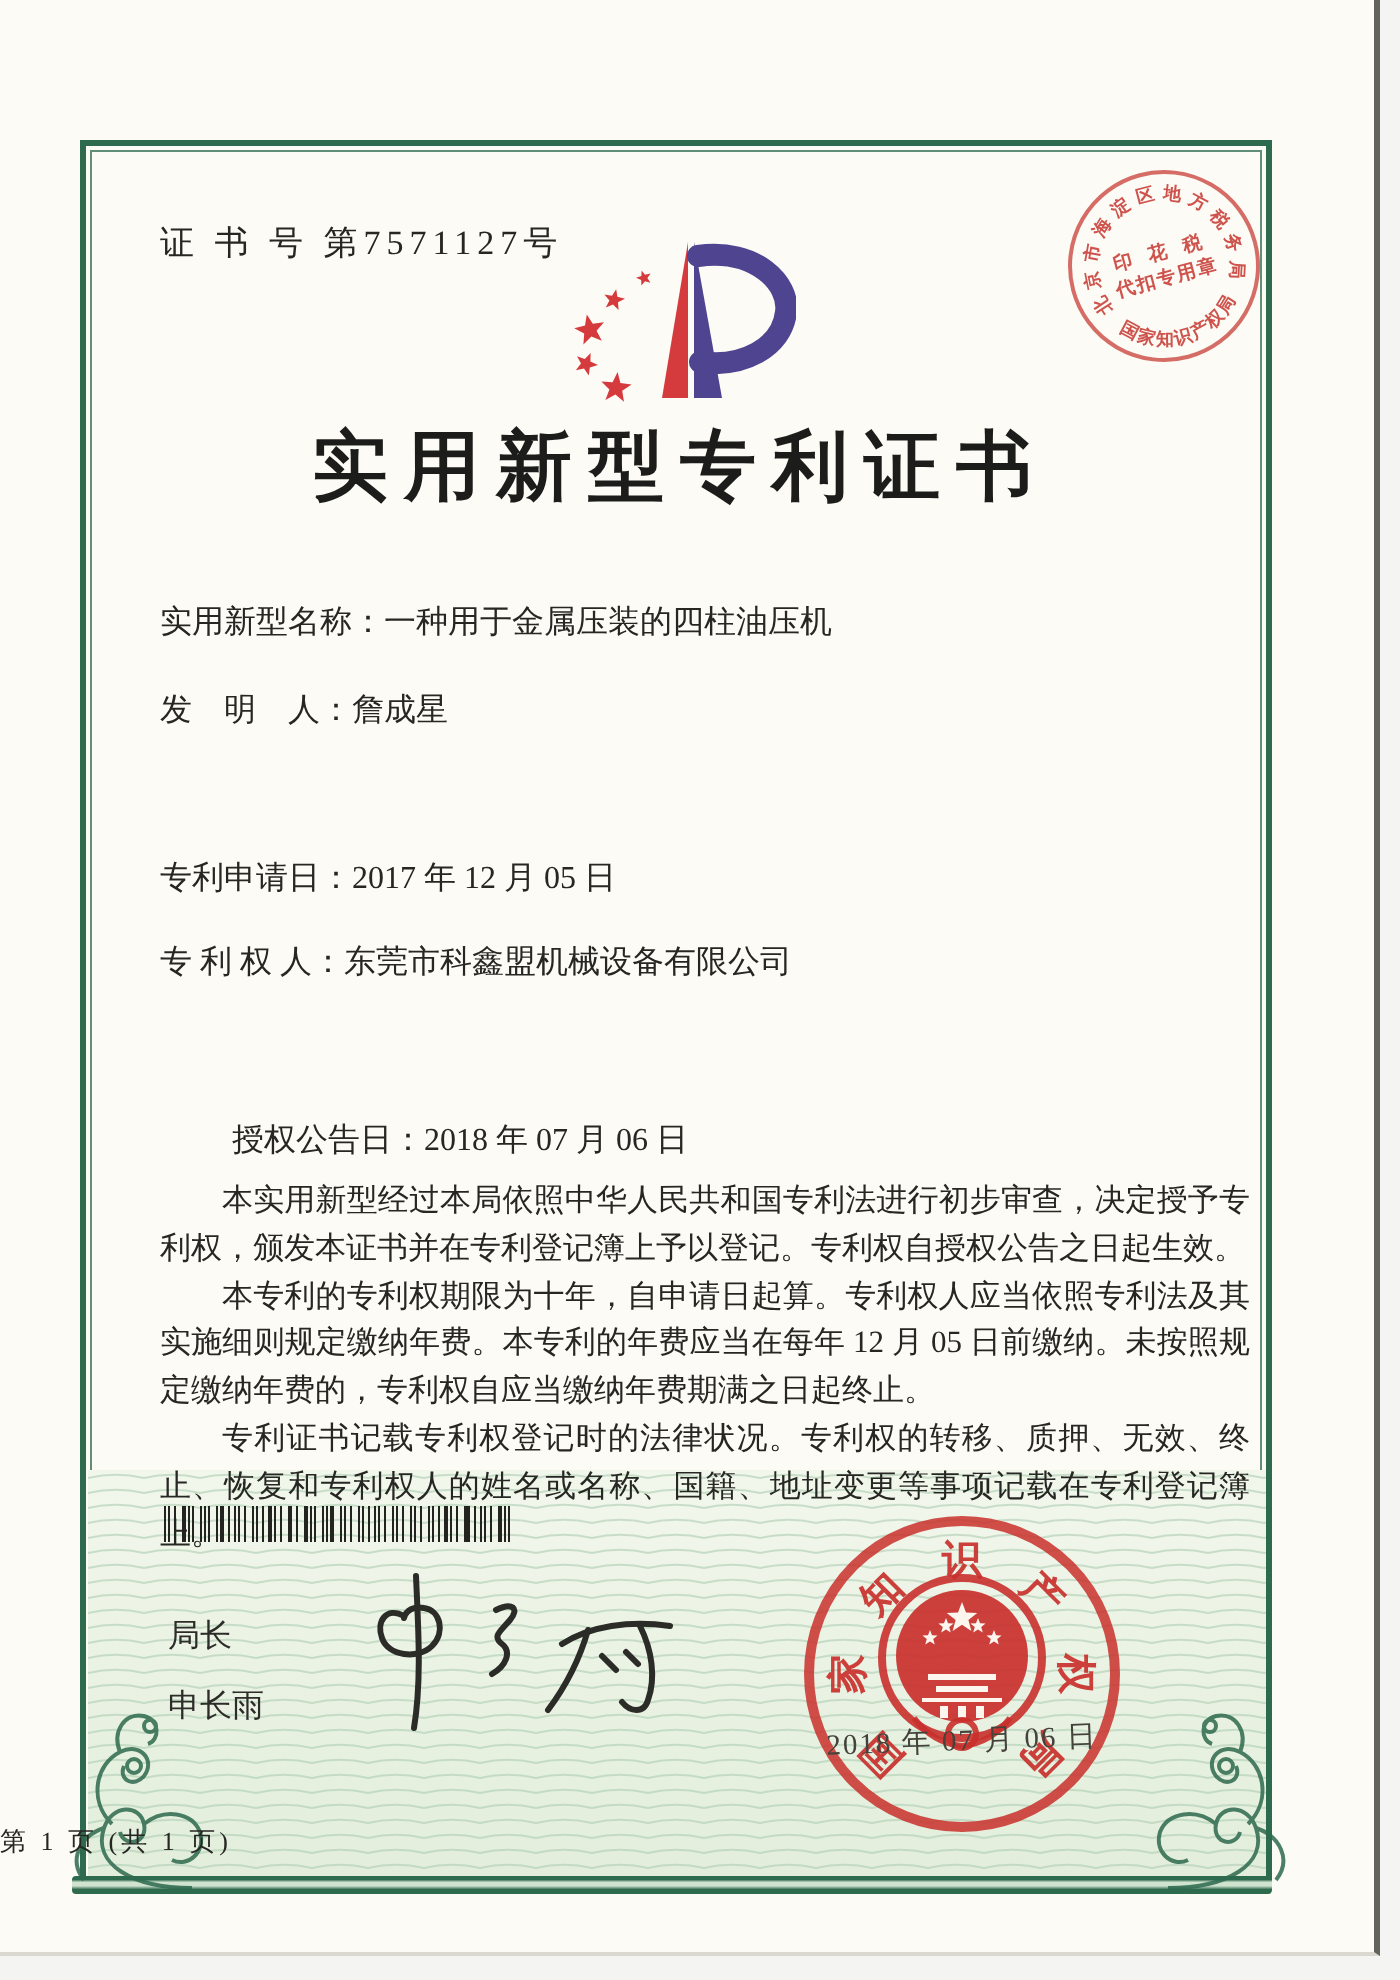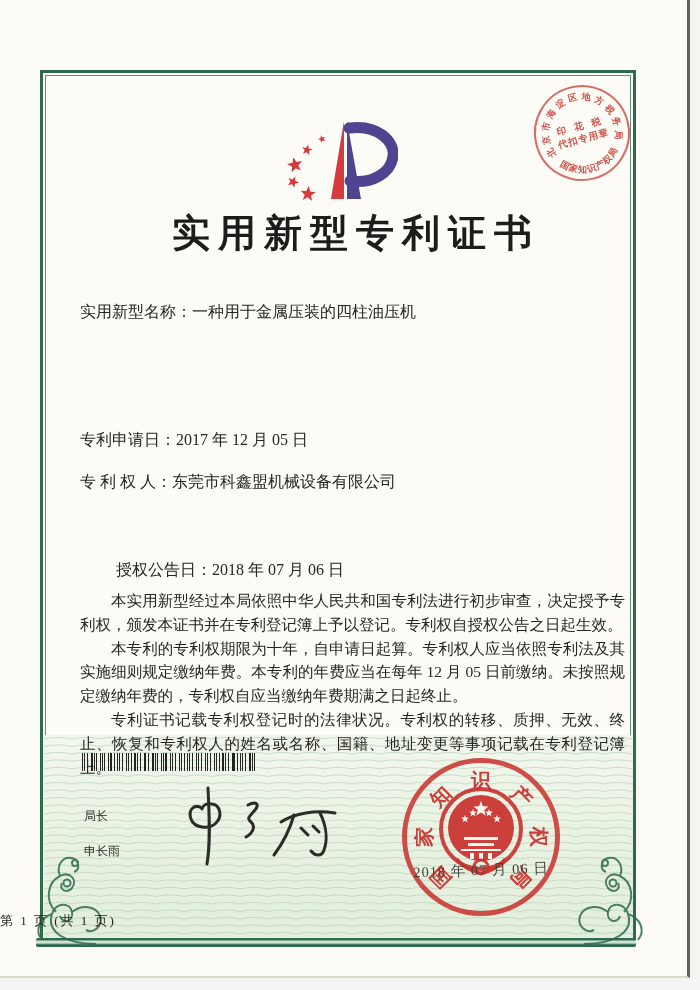--- a/index.html
+++ b/index.html
@@ -32,36 +32,36 @@
   .guilloche{position:absolute;left:44px;top:735px;width:589px;height:204px;
     background:linear-gradient(to bottom,#f2f7ec,#e2eedb);}
   .guilloche svg{position:absolute;left:0;top:0;}
   .corner-flourish{position:absolute;width:92px;height:100px;}
   .corner-flourish.left{left:26px;top:852px;}
   .corner-flourish.right{left:562px;top:852px;transform:scaleX(-1);}
   
   .cert-no{position:absolute;left:80px;top:110px;font-size:17px;letter-spacing:3px;}
   .logo{position:absolute;left:283px;top:116px;width:115px;height:90px;}
   .title{
-    position:absolute;left:16px;width:680px;top:208px;text-align:center;
+    position:absolute;left:0;width:680px;top:208px;text-align:center;
     font-size:38px;font-weight:bold;letter-spacing:8px;color:#1c1c1a;
   }
   
   .field{position:absolute;left:80px;font-size:16px;line-height:24px;}
   .field .lbl{display:inline-block;vertical-align:top;white-space:pre;}
   .field .val{display:inline-block;vertical-align:top;max-width:462px;}
   .field2{position:absolute;font-size:16px;white-space:nowrap;margin-left:36px;}
   
   .paras{position:absolute;left:80px;top:589px;width:545px;font-size:15.5px;
     line-height:23.8px;text-align:justify;}
   .paras p{margin:0;text-indent:2em;}
   
   .barcode{position:absolute;left:82px;top:753px;width:176px;height:18px;display:flex;align-items:stretch;}
   .barcode i{display:block;background:#23231f;height:100%;}
-  .signer{position:absolute;left:84px;font-size:12px;font-family:"Liberation Sans","DejaVu Sans",sans-serif;color:#2c2c28;}
+  .signer{position:absolute;left:84px;font-size:16px;font-family:"Liberation Sans","DejaVu Sans",sans-serif;color:#2c2c28;}
   .signer.t1{top:808px;}
   .signer.t2{top:843px;}
   .signature{position:absolute;left:175px;top:780px;}
   .footer{position:absolute;left:0;width:680px;top:912px;font-size:13px;letter-spacing:2px;}
   
   .stamp{border-radius:50%;position:absolute;}
   .stamp .arc-char{position:absolute;left:50%;top:50%;}
   .grant-seal{left:402px;top:758px;width:148px;height:148px;
     border:5px solid rgba(201,48,44,.85);}
   .grant-seal .arc-char{font-size:20px;font-weight:bold;color:rgba(201,48,44,.92);}
@@ -137,38 +137,42 @@
       <path d="M70,92 C40,92 20,80 26,62 C30,50 44,50 46,60 C48,70 36,72 34,64"></path>
       <path d="M30,60 C18,48 22,30 34,24 C44,19 52,28 46,36 C41,42 33,38 36,31"></path>
       <path d="M34,24 C30,14 36,4 46,6 C54,8 54,18 48,20"></path>
       <path d="M46,60 C56,52 70,54 74,64 C77,74 68,82 60,78"></path>
       <path d="M26,62 C14,66 8,78 16,88"></path>
       <circle cx="49" cy="11" r="3"></circle>
       <circle cx="41" cy="31" r="3.5"></circle>
     </g>
   </svg>
 
+  <div class="cert-no">证 书 号 第7571127号</div>
 
   <svg class="logo" viewBox="0 0 115 90">
     <polygon points="61,5 48,83 61,83" fill="#d53a3d"></polygon>
     <polygon points="64,5 64,83 78,83" fill="#4e4490"></polygon>
     <path d="M66,12 C95,8 112,26 110,40 C108,58 88,68 67,65" fill="none" stroke="#4e4490" stroke-width="11" stroke-linecap="round"></path>
     <g id="logo-stars" fill="#d53a3d">
         <polygon points="37.8,19.2 39.5,21.4 42.3,20.7 40.7,23.0 42.2,25.4 39.5,24.6 37.7,26.8 37.6,24.0 35.0,22.9 37.7,22.0"></polygon>
         <polygon points="25.1,28.6 25.7,32.4 29.5,33.4 26.0,35.1 26.3,39.0 23.5,36.3 19.9,37.7 21.7,34.3 19.2,31.3 23.0,31.9"></polygon>
         <polygon points="10.4,41.2 13.4,45.9 19.0,45.1 15.3,49.4 17.9,54.4 12.7,52.3 8.7,56.3 9.1,50.7 4.1,48.1 9.5,46.7"></polygon>
         <polygon points="12.3,60.5 12.2,64.7 16.0,66.5 11.9,67.7 11.4,71.8 9.0,68.3 4.9,69.1 7.5,65.8 5.5,62.1 9.4,63.5"></polygon>
         <polygon points="25.8,70.0 27.2,75.5 32.8,76.3 28.1,79.4 29.0,84.9 24.7,81.3 19.7,84.0 21.7,78.7 17.7,74.8 23.3,75.1"></polygon>
       </g>
   </svg>
 
   <div class="title">实用新型专利证书</div>
 
   <div class="field" style="top:300px">
     <span class="lbl">实用新型名称：</span><span class="val">一种用于金属压装的四柱油压机</span>
+  </div>
+  <div class="field" style="top:344px">
+    <span class="lbl">发　明　人：</span><span class="val">詹成星</span>
   </div>
   <div class="field" style="top:428px">
     <span class="lbl">专利申请日：</span><span class="val">2017 年 12 月 05 日</span>
   </div>
   <div class="field" style="top:470px">
     <span class="lbl">专 利 权 人：</span><span class="val">东莞市科鑫盟机械设备有限公司</span>
   </div>
   <div class="field2" style="left:80px;top:560px">
     <span>授权公告日：</span><span>2018 年 07 月 06 日</span>
   </div>

